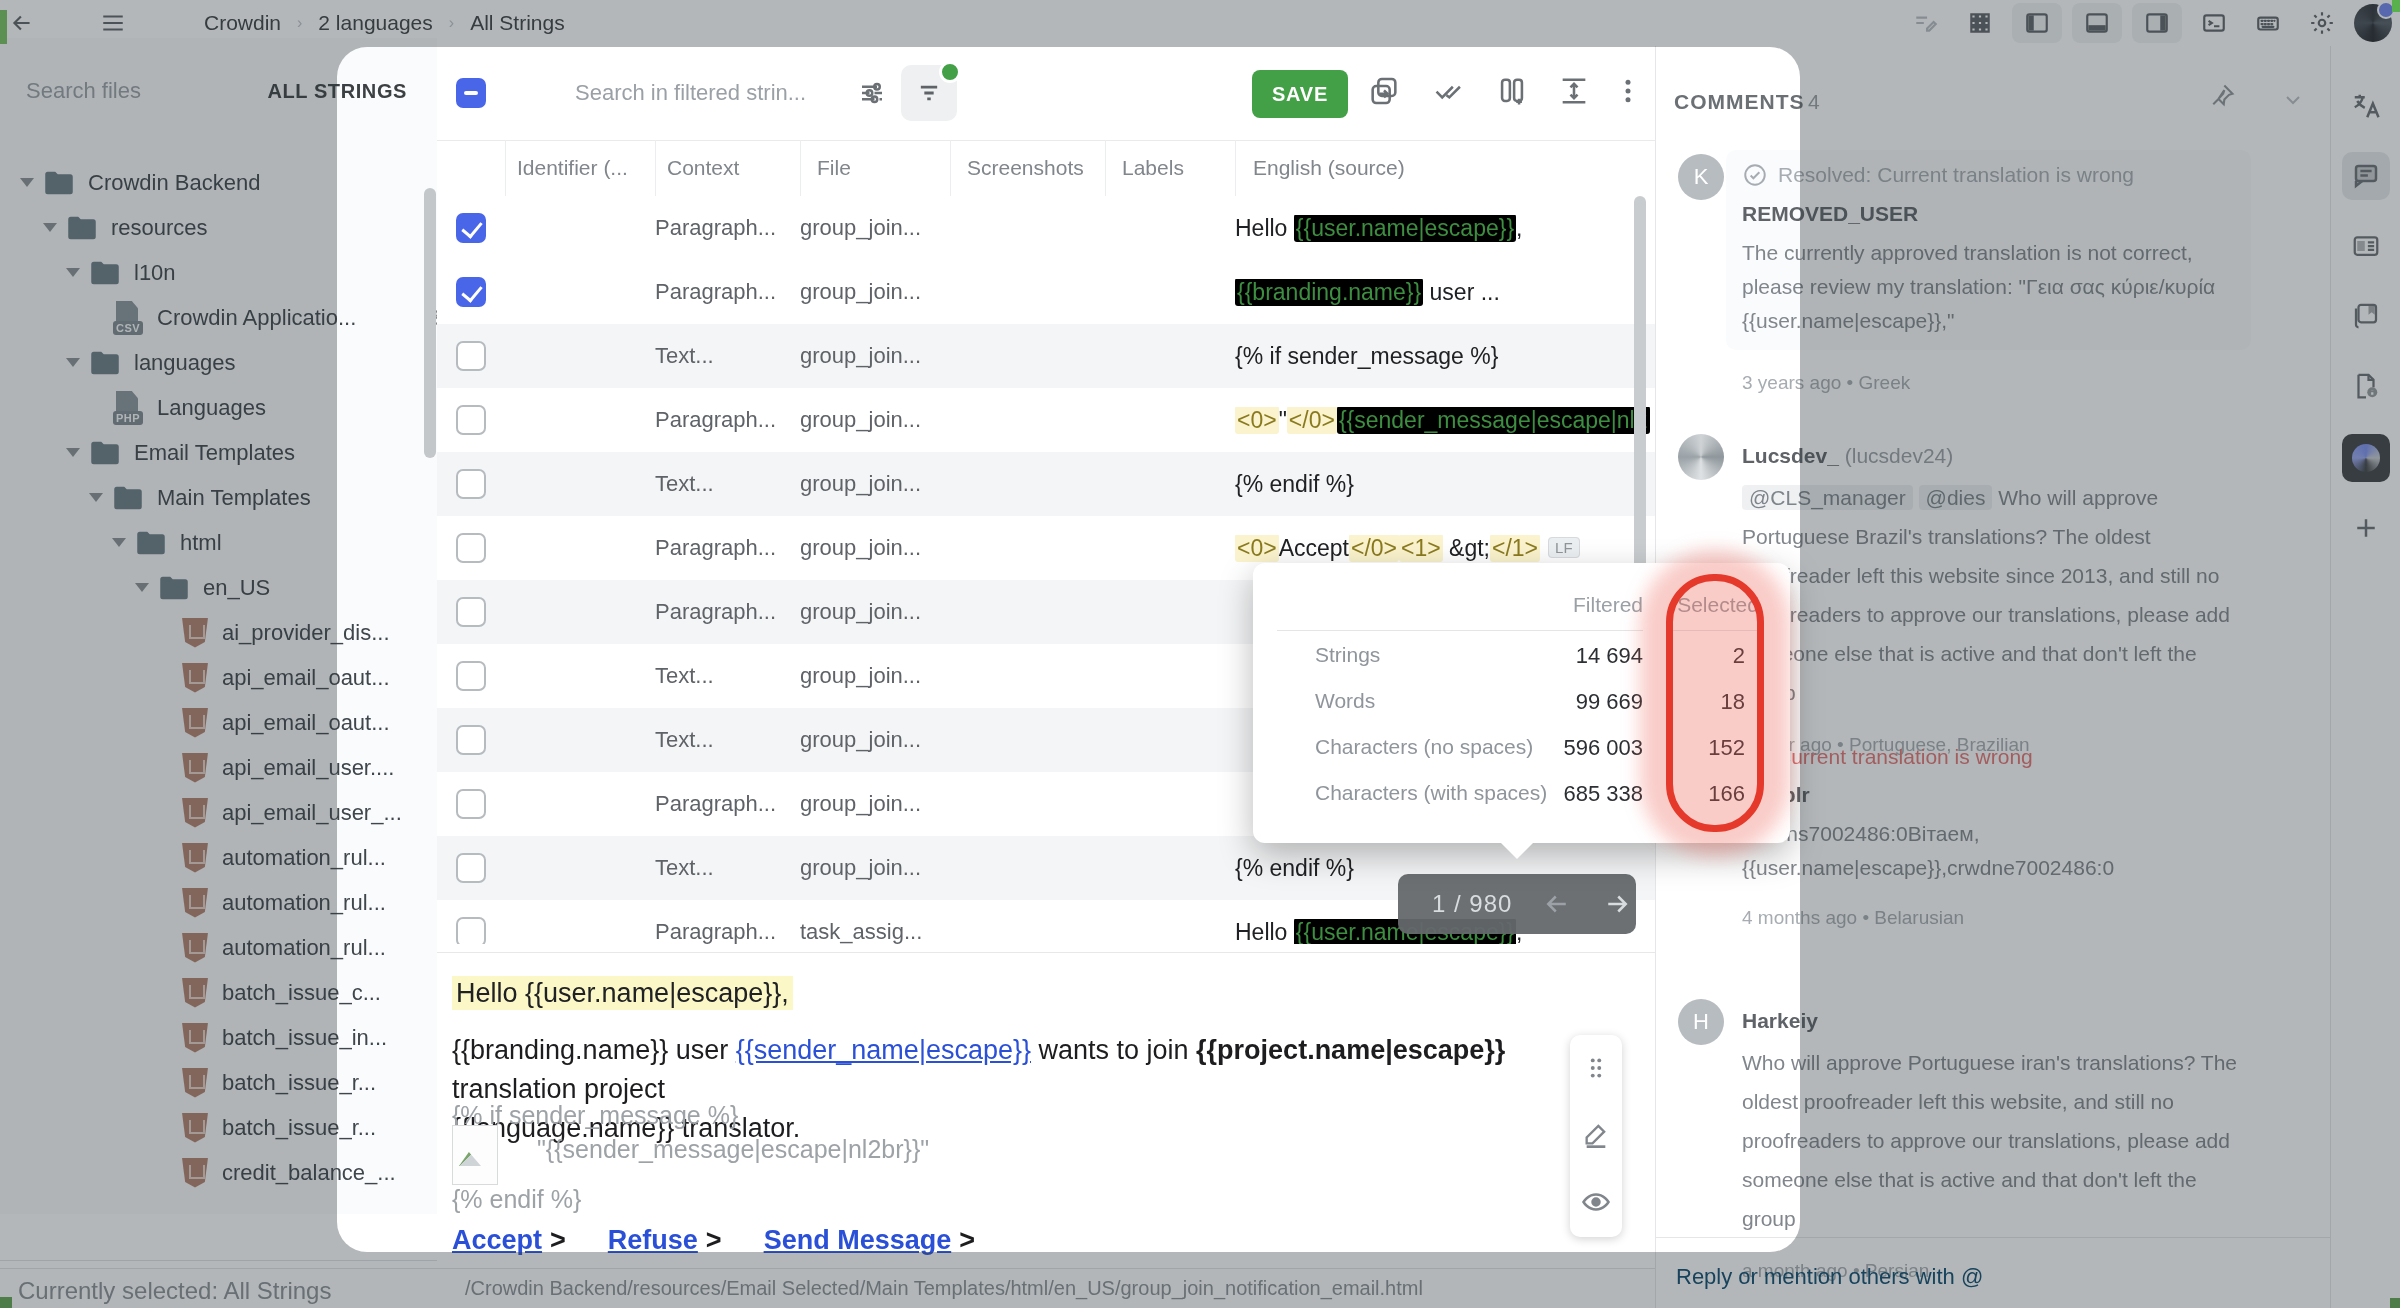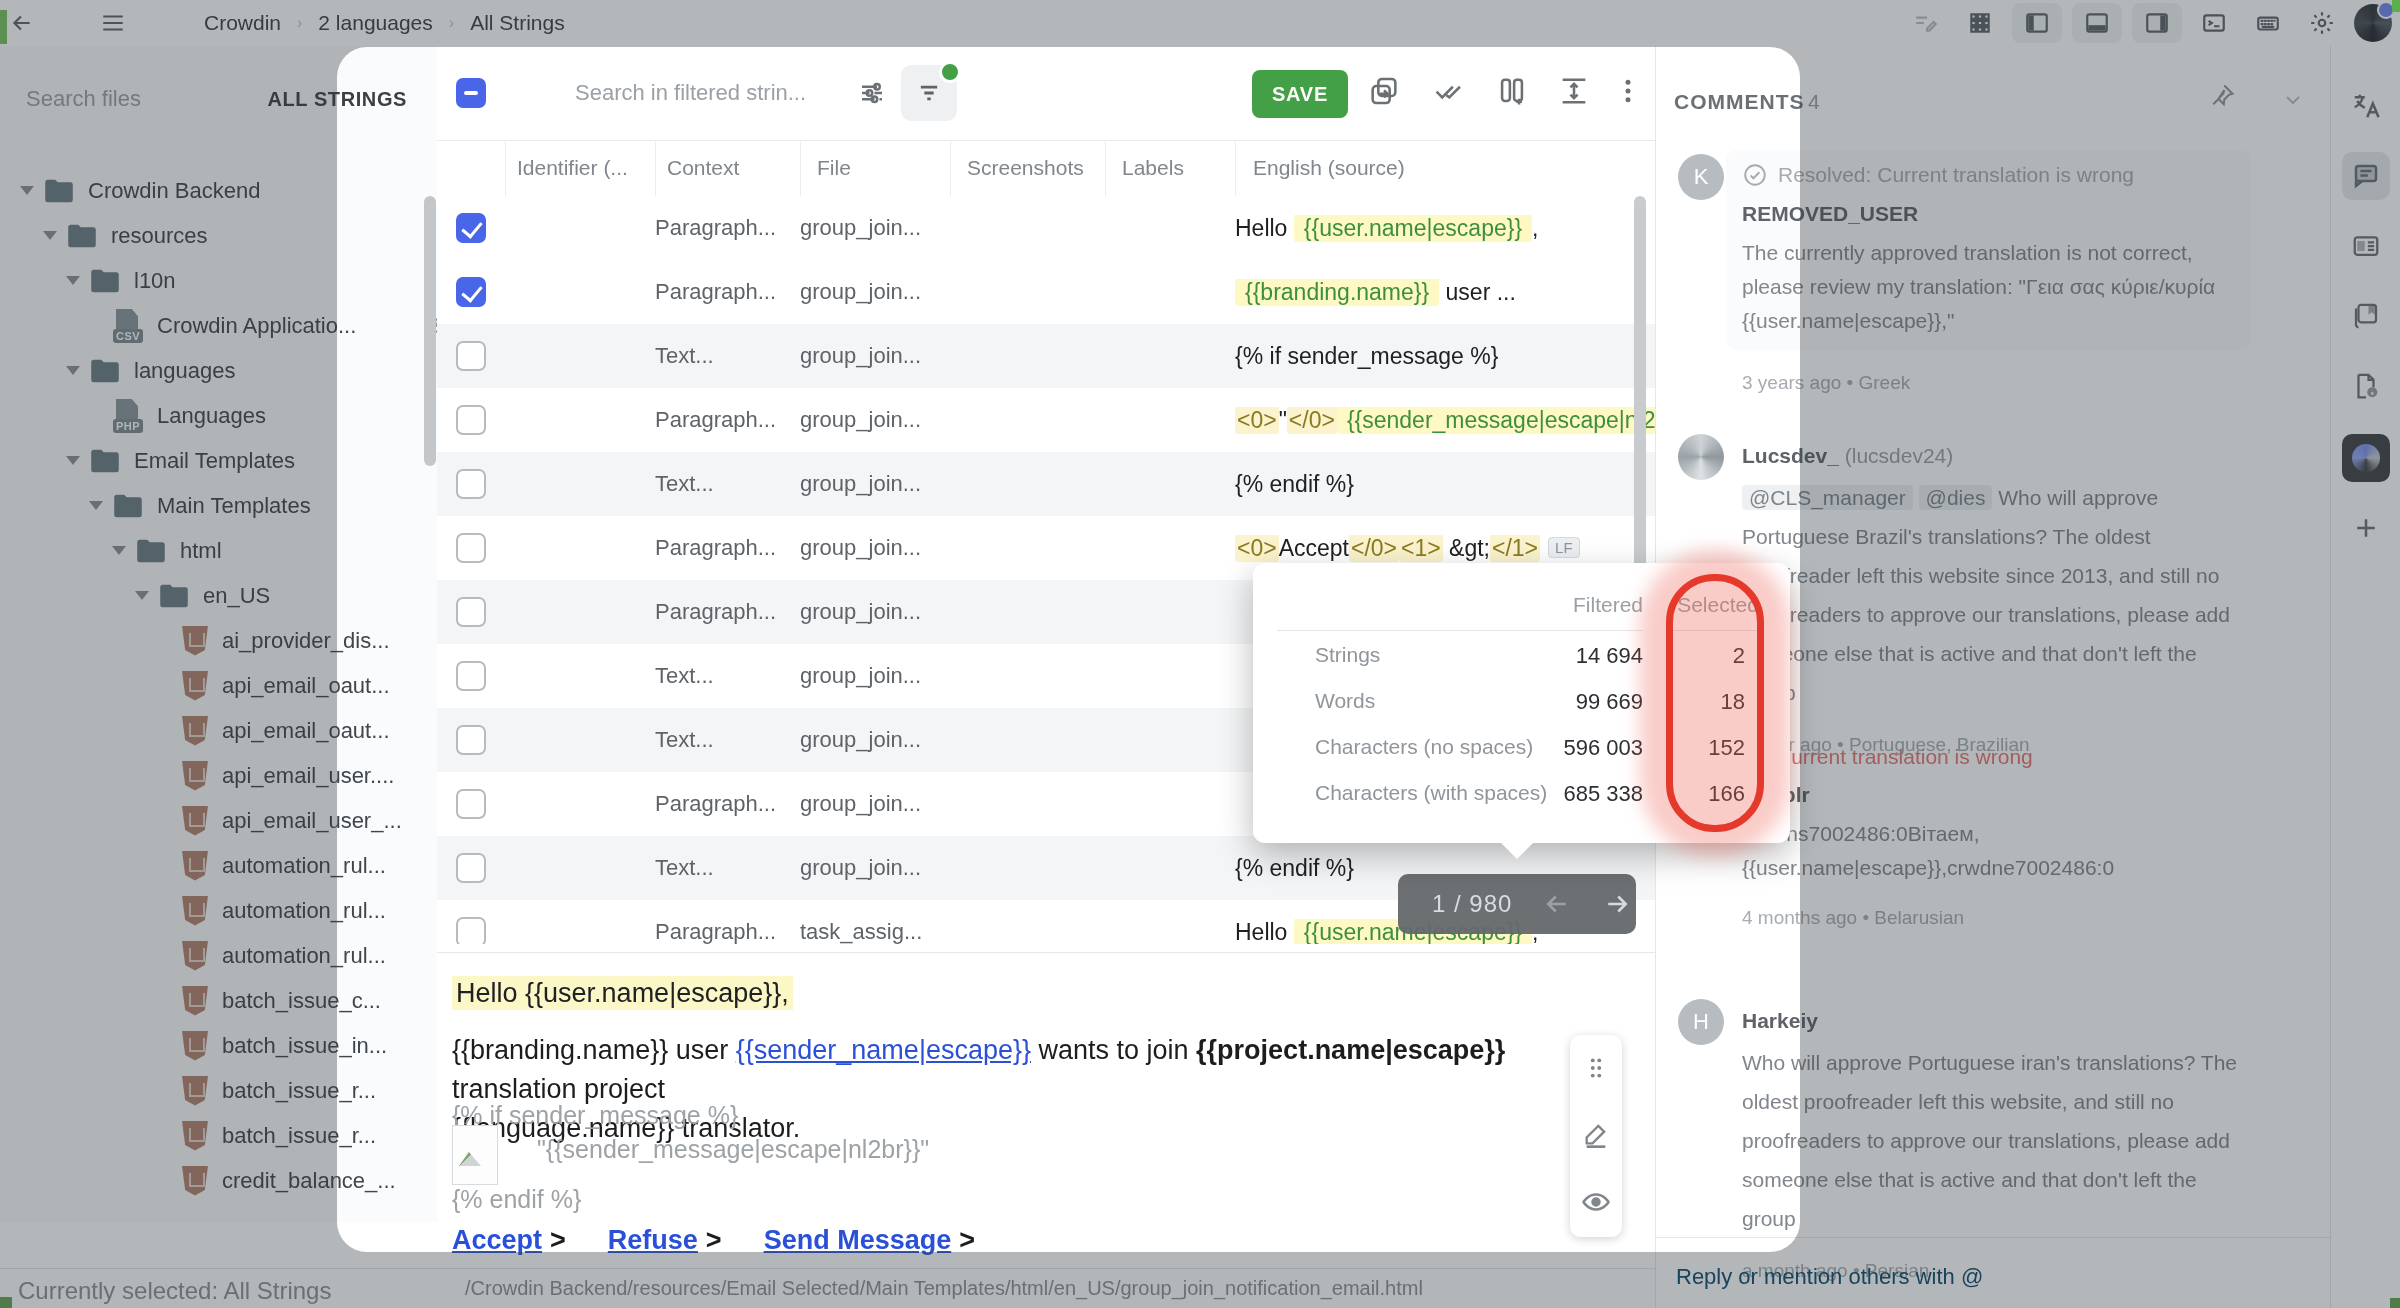--- a/index.html
+++ b/index.html
@@ -10,21 +10,21 @@
   
   #topbar{left:0;top:0;width:2400px;height:46px;background:#fff;display:flex;align-items:center;gap:47px;}
   .tb-ic{width:44px;height:44px;display:flex;align-items:center;justify-content:center;color:#5f6368;}
   .crumb{font-size:21px;color:#3c4043;margin:0 10px;}
   .crumb-sep{color:#c0c5c9;margin:0 6px;}
   #tb-right{position:absolute;right:8px;top:0;height:46px;display:flex;align-items:center;gap:10px;}
   .lay-btn{width:50px;height:40px;border-radius:8px;background:#f1f3f4;display:flex;align-items:center;justify-content:center;color:#5f6368;}
   #avatar{width:38px;height:38px;border-radius:50%;background:conic-gradient(#2e3238,#565d66,#23262b,#4a5058,#2e3238);position:relative;}
   #avatar .dot{position:absolute;right:-3px;top:-3px;width:14px;height:14px;border-radius:50%;background:#6f84ee;border:2px solid #fff;}
   
-  #sidebar{left:0;top:46px;width:437px;height:1176px;background:#fafbfc;}
+  #sidebar{left:0;top:38px;width:437px;height:1176px;background:#fafbfc;}
   #sb-search{position:absolute;left:26px;top:40px;font-size:22px;color:#9aa0a6;}
   #sb-allstrings{position:absolute;right:30px;top:42px;font-size:20px;font-weight:bold;letter-spacing:.6px;color:#3c4043;}
   .tree-row{position:absolute;left:0;width:420px;height:45px;display:flex;align-items:center;}
   .tr-caret{width:0;height:0;border-left:7px solid transparent;border-right:7px solid transparent;border-top:9px solid #8a9196;margin-right:10px;flex:0 0 auto;}
   .tr-label{font-size:22px;color:#3f464c;white-space:nowrap;overflow:hidden;}
   .tr-count{position:absolute;right:32px;font-size:22px;color:#80868b;}
   .ficon{position:relative;width:30px;height:34px;margin-right:14px;flex:0 0 auto;}
   .ficon .pg{position:absolute;left:3px;top:0;width:22px;height:26px;background:#8a959c;clip-path:polygon(0 0,70% 0,100% 30%,100% 100%,0 100%);}
   .ficon .bdg{position:absolute;left:0;bottom:0;font-size:11px;font-weight:bold;color:#fafbfc;background:#7d8890;border-radius:3px;padding:1px 3px;letter-spacing:.5px;margin-top:32px;}
   .shield{width:26px;height:30px;background:#b5806d;clip-path:polygon(0 0,100% 0,88% 82%,50% 100%,12% 82%);margin-right:14px;flex:0 0 auto;position:relative;}
@@ -59,21 +59,21 @@
   .row{position:absolute;left:0;width:1218px;height:64px;border-bottom:1px solid #eef0f1;display:flex;align-items:center;background:#fff;}
   .row.shade{background:#f4f5f6;}
   .cell-cb{width:68px;display:flex;justify-content:center;flex:0 0 auto;}
   .cell{font-size:22px;color:#5f6368;white-space:nowrap;overflow:hidden;}
   .c-id{width:150px;padding-left:14px;box-sizing:border-box;flex:0 0 auto;}
   .c-ctx{width:145px;flex:0 0 auto;}
   .c-file{width:150px;flex:0 0 auto;}
   .c-shot{width:155px;flex:0 0 auto;}
   .c-lab{width:130px;flex:0 0 auto;}
   .c-src{flex:1;font-size:23px;color:#202124;}
-  .seg-ph{color:#3e8e41;background:#fef9c3;border-radius:3px;padding:1px 10px;text-align:right;}
+  .seg-ph{color:#3e8e41;background:#000000;border-radius:3px;padding:1px 2px;text-align:right;}
   .seg-tag{color:#8a7a1f;background:#faf3cd;border-radius:3px;padding:1px 2px;}
   .seg-lf{font-size:15px;color:#8f959a;background:#eceff1;border:1px solid #d7dadc;border-radius:4px;padding:1px 6px;margin-left:8px;vertical-align:3px;}
   #hscroll{left:440px;top:930px;width:740px;height:12px;border-radius:6px;background:#c6c9cb;position:absolute;}
   #vscroll{left:1634px;top:150px;width:12px;height:410px;border-radius:6px;background:#c9ccce;position:absolute;}
   
   #editor{position:absolute;left:0;top:906px;width:1218px;height:316px;background:#fff;border-top:1px solid #e6e8ea;}
   .ed-greet{position:absolute;left:15px;top:25px;font-size:27px;}
   .hl-y{background:#fbf7c6;padding:2px 4px;}
   .ed-para{position:absolute;left:15px;top:78px;font-size:27px;line-height:39px;color:#1d1d1f;width:1130px;}
   .ed-link{color:#2b50d8;text-decoration:underline;}

